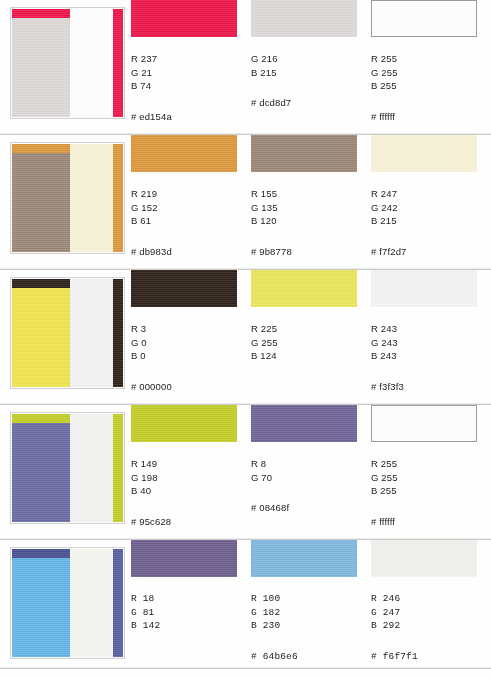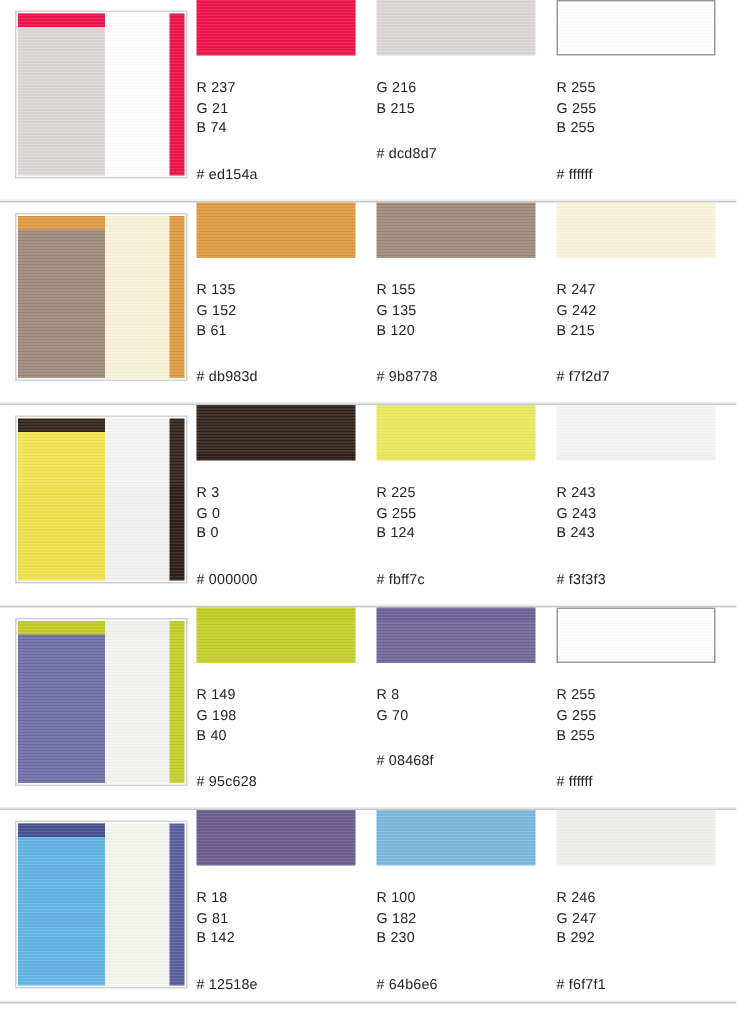--- a/index.html
+++ b/index.html
@@ -21,21 +21,21 @@
     background: #fefefe;
   }
   .palette-row {
     position: relative;
     width: 491px;
     height: 135px;
     box-sizing: border-box;
     display: flex;
     align-items: flex-start;
   }
-  .palette-row.row-last { height: 129px; }
+  .palette-row.row-last { height: 129px; font-family: Liberation Mono, monospace; }
 
   .row-divider {
     position: absolute;
     left: 0;
     right: 0;
     bottom: 0;
     height: 1px;
     background: #c9c9c9;
   }
   .row-divider.inner-shade {
@@ -190,21 +190,21 @@
           <div class="thumb-edgebar" style="background: rgb(219, 152, 61);"></div>
           <div class="thumb-texture"></div>
         </div>
       </div>
       <div class="swatches">
         <div class="swatch-col">
           <div class="swatch-chip" style="background: rgb(219, 152, 61);">
             <div class="thumb-texture"></div>
           </div>
           <div class="swatch-values">
-            <div>R 135</div>
+            <div>R 219</div>
             <div>G 152</div>
             <div>B 61</div>
             <div class="hex-line"># db983d</div>
           </div>
         </div>
         <div class="swatch-col">
           <div class="swatch-chip" style="background: rgb(155, 135, 120);">
             <div class="thumb-texture"></div>
           </div>
           <div class="swatch-values">
@@ -252,21 +252,20 @@
           </div>
         </div>
         <div class="swatch-col">
           <div class="swatch-chip" style="background: rgb(232, 231, 90);">
             <div class="thumb-texture"></div>
           </div>
           <div class="swatch-values">
             <div>R 225</div>
             <div>G 255</div>
             <div>B 124</div>
-            <div class="hex-line"># fbff7c</div>
           </div>
         </div>
         <div class="swatch-col">
           <div class="swatch-chip" style="background: rgb(243, 243, 243);">
             <div class="thumb-texture"></div>
           </div>
           <div class="swatch-values">
             <div>R 243</div>
             <div>G 243</div>
             <div>B 243</div>
@@ -336,21 +335,20 @@
       </div>
       <div class="swatches">
         <div class="swatch-col">
           <div class="swatch-chip" style="background: rgb(109, 95, 142);">
             <div class="thumb-texture"></div>
           </div>
           <div class="swatch-values">
             <div>R 18</div>
             <div>G 81</div>
             <div>B 142</div>
-            <div class="hex-line"># 12518e</div>
           </div>
         </div>
         <div class="swatch-col">
           <div class="swatch-chip" style="background: rgb(127, 184, 221);">
             <div class="thumb-texture"></div>
           </div>
           <div class="swatch-values">
             <div>R 100</div>
             <div>G 182</div>
             <div>B 230</div>

